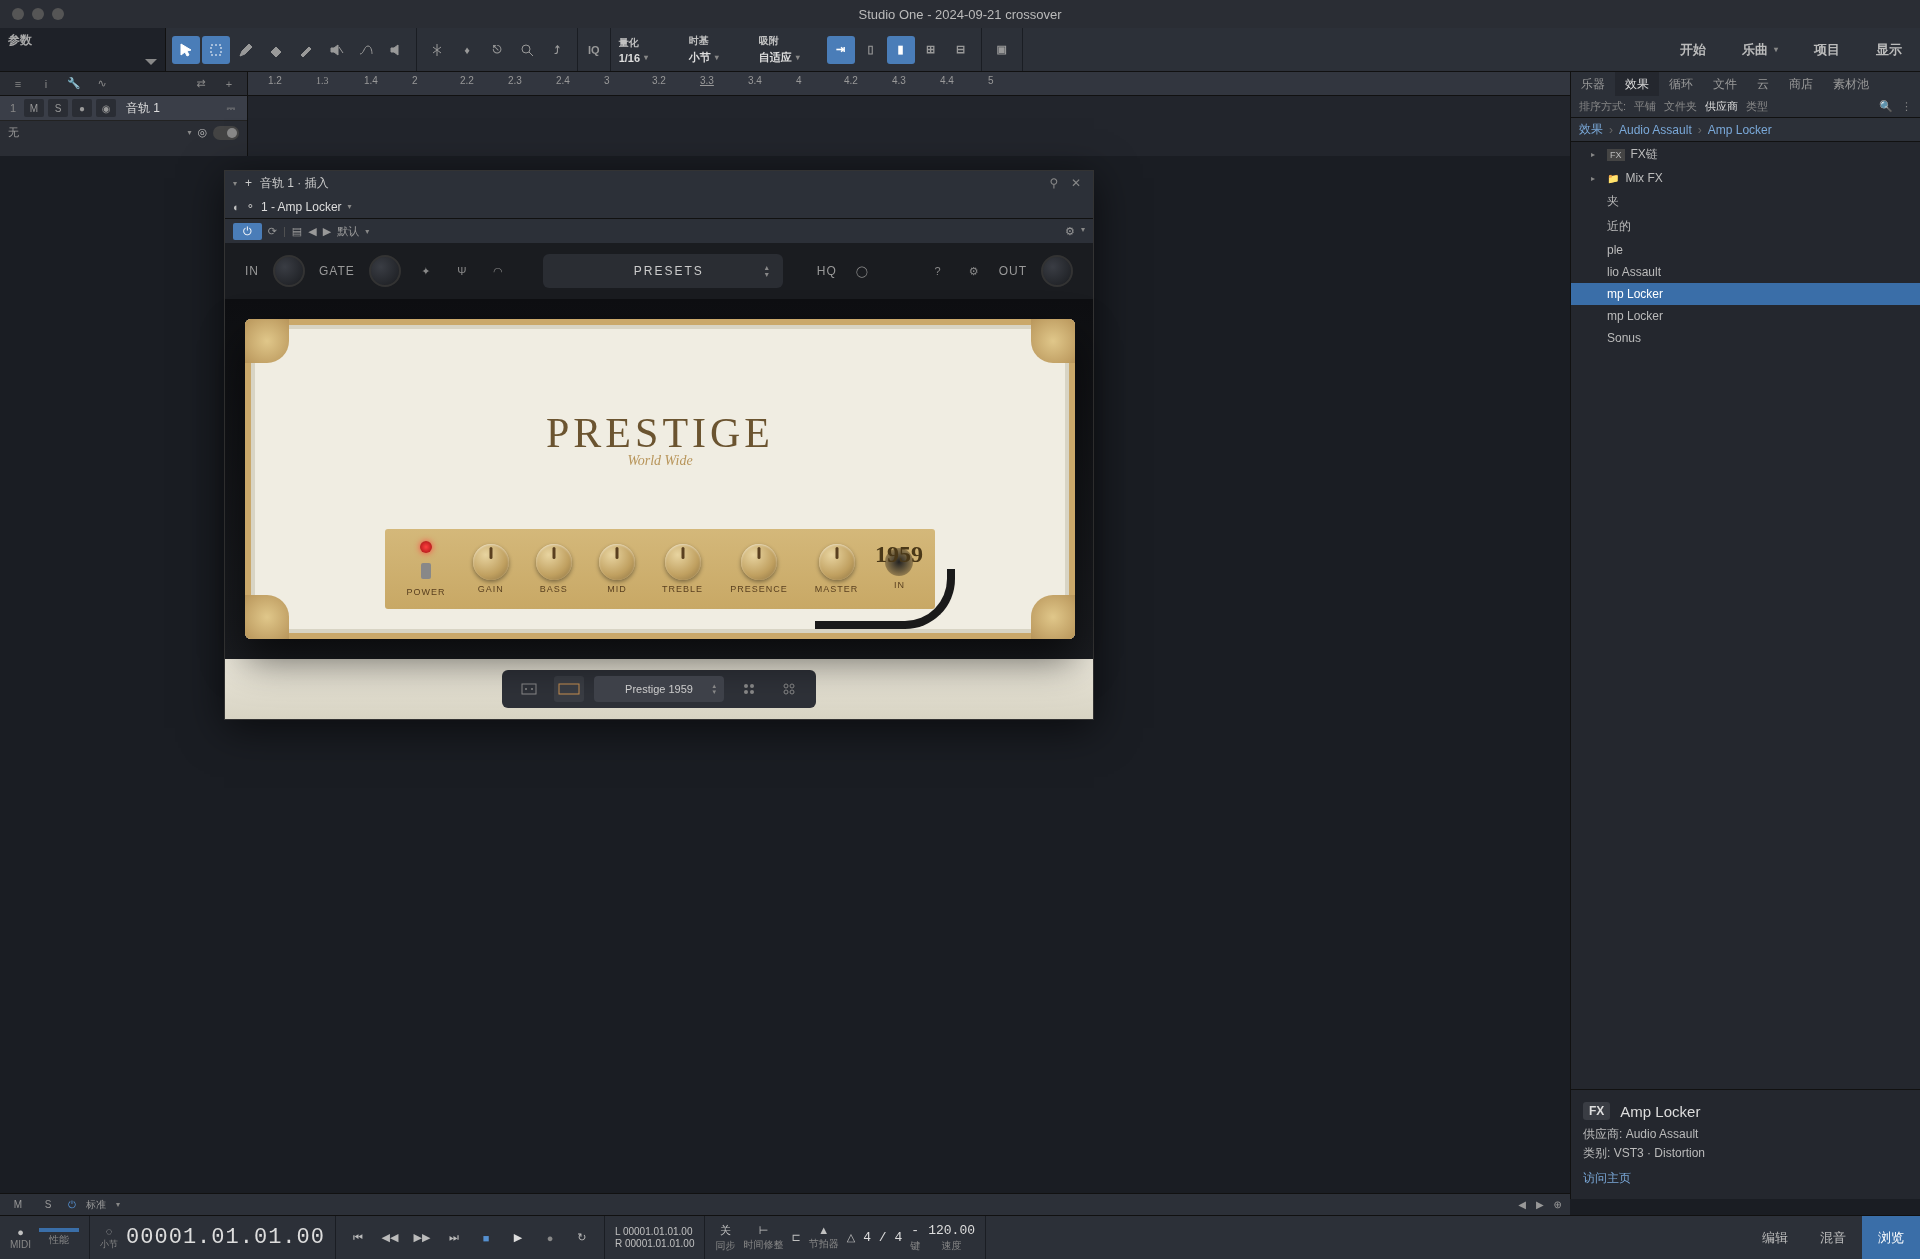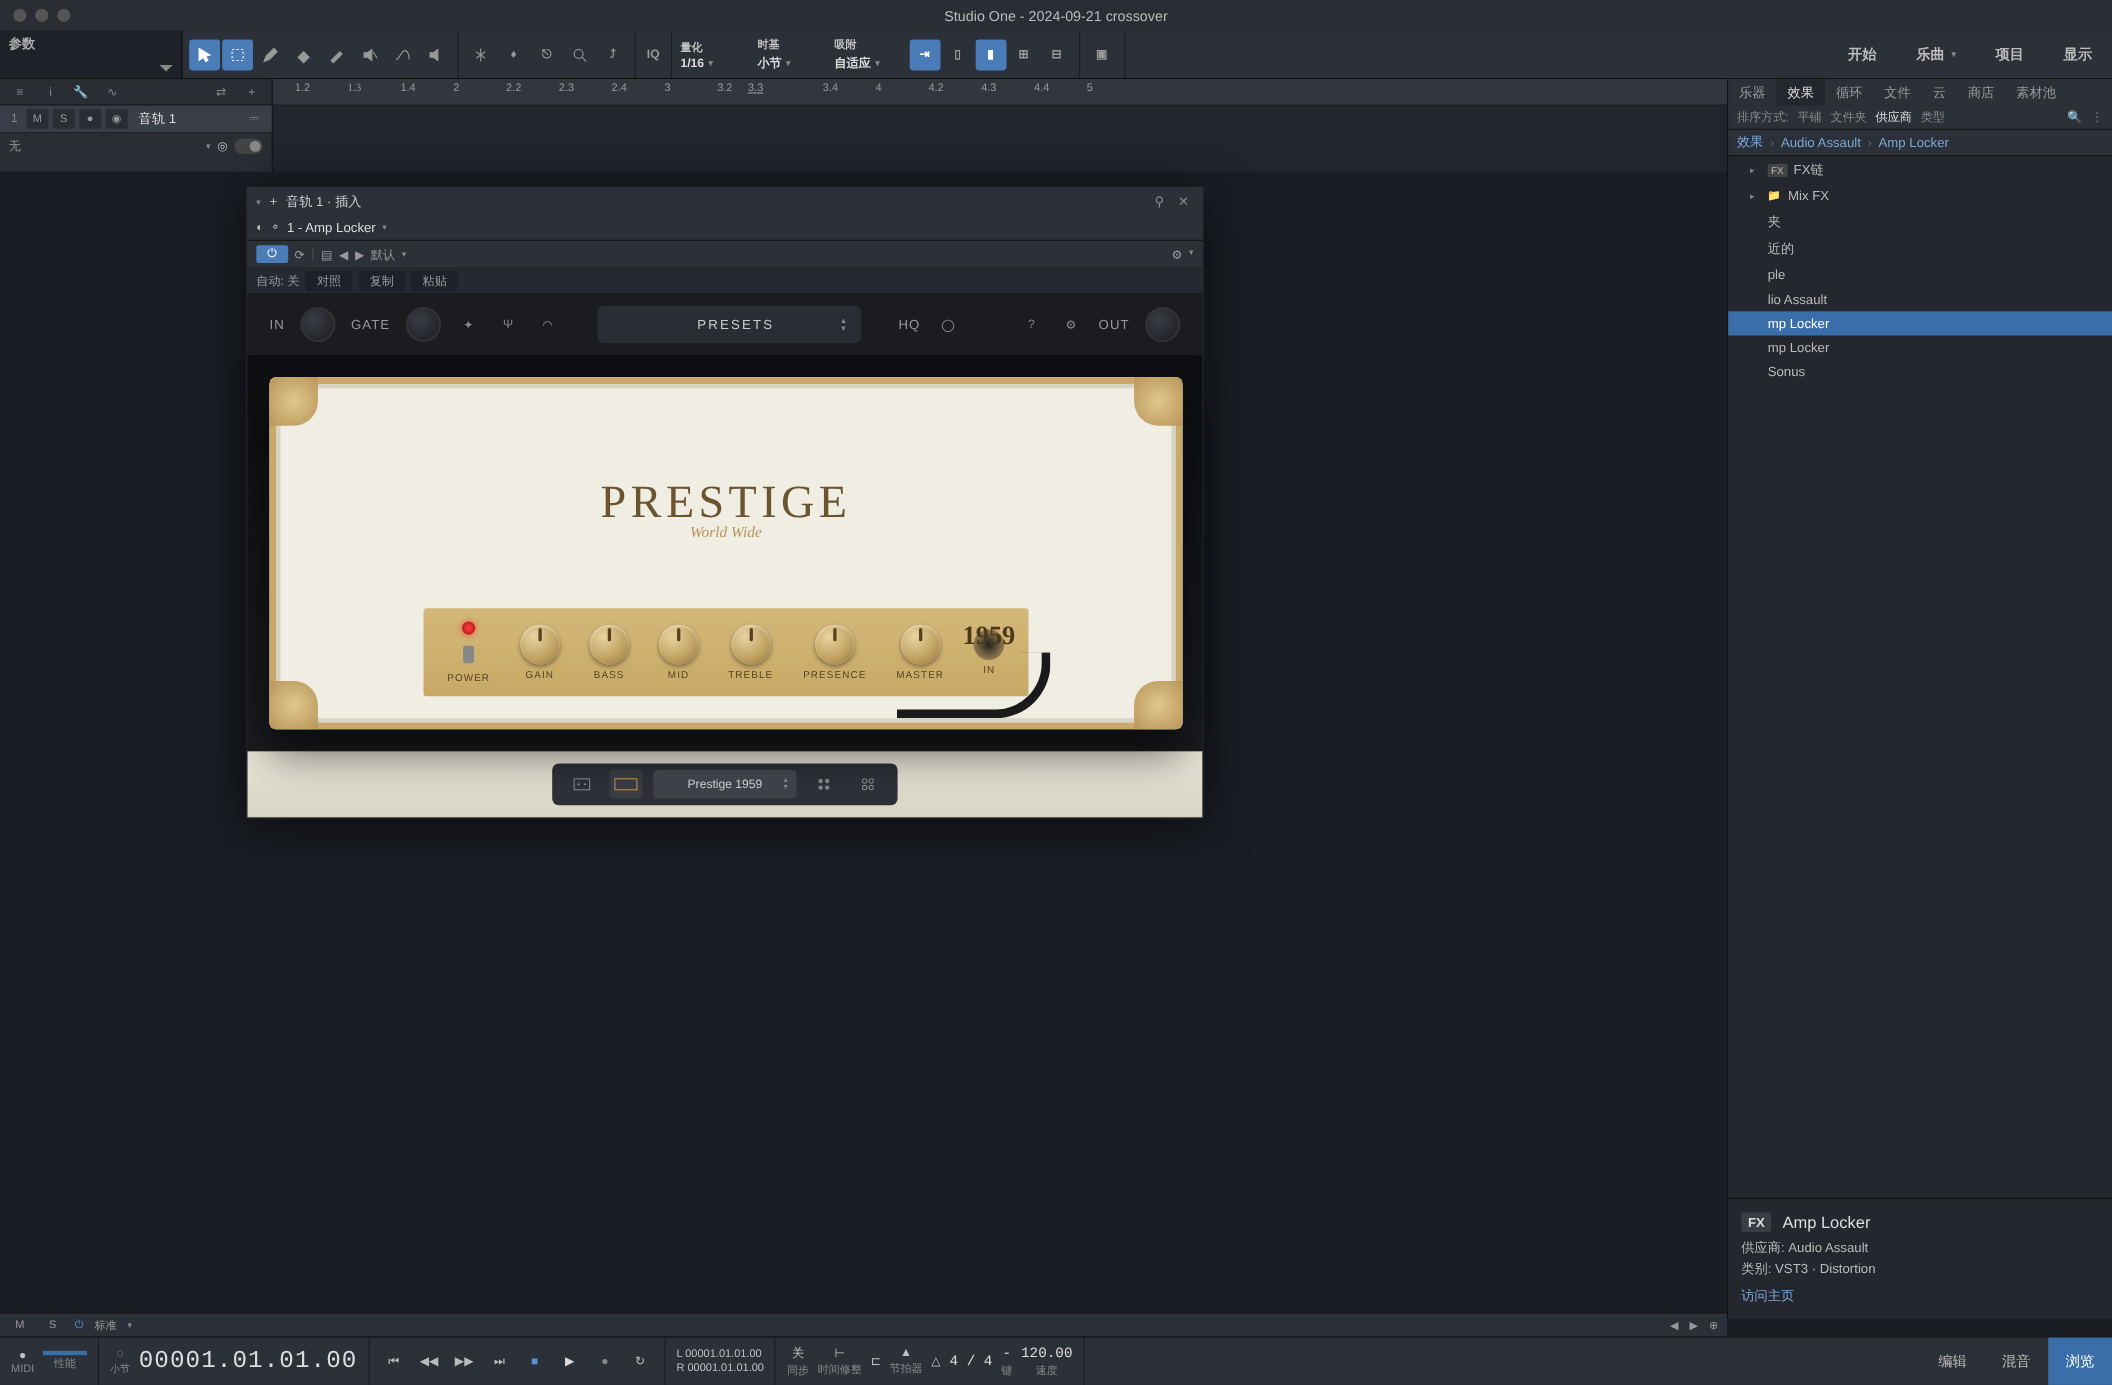--- a/index.html
+++ b/index.html
@@ -283,21 +283,21 @@
   <div class="ruler" id="ruler">
       <span class="ruler-mark" style="left: 20px;">1.2</span>
       <span class="ruler-mark" style="left: 68px; font-family: Liberation Serif, serif;">1.3</span>
       <span class="ruler-mark" style="left: 116px;">1.4</span>
       <span class="ruler-mark" style="left: 164px;">2</span>
       <span class="ruler-mark" style="left: 212px;">2.2</span>
       <span class="ruler-mark" style="left: 260px;">2.3</span>
       <span class="ruler-mark" style="left: 308px;">2.4</span>
       <span class="ruler-mark" style="left: 356px;">3</span>
       <span class="ruler-mark" style="left: 404px;">3.2</span>
-      <span class="ruler-mark" style="left: 432px; text-decoration: underline;">3.3</span>
+      <span class="ruler-mark" style="left: 452px; text-decoration: underline;">3.3</span>
       <span class="ruler-mark" style="left: 500px;">3.4</span>
       <span class="ruler-mark" style="left: 548px;">4</span>
       <span class="ruler-mark" style="left: 596px;">4.2</span>
       <span class="ruler-mark" style="left: 644px;">4.3</span>
       <span class="ruler-mark" style="left: 692px;">4.4</span>
       <span class="ruler-mark" style="left: 740px;">5</span>
     </div>
 </div>
 
 <div class="tracks">
@@ -343,26 +343,20 @@
     <span style="color:#555">|</span>
     <span>▤</span>
     <span>◀</span>
     <span>▶</span>
     <span>默认</span>
     <span class="chev">▾</span>
     <div class="pw-gear">
       <span>⚙</span>
       <span class="chev">▾</span>
     </div>
-  </div>
-  <div class="pw-controls" style="background:#262930">
-    <span>自动: 关</span>
-    <span class="pw-cbtn">对照</span>
-    <span class="pw-cbtn">复制</span>
-    <span class="pw-cbtn">粘贴</span>
   </div>
 
   <div class="amp-body">
     <div class="amp-top">
       <span class="amp-label">IN</span>
       <div class="knob-small"></div>
       <span class="amp-label">GATE</span>
       <div class="knob-small"></div>
       <div class="amp-icon">✦</div>
       <div class="amp-icon">Ψ</div>

